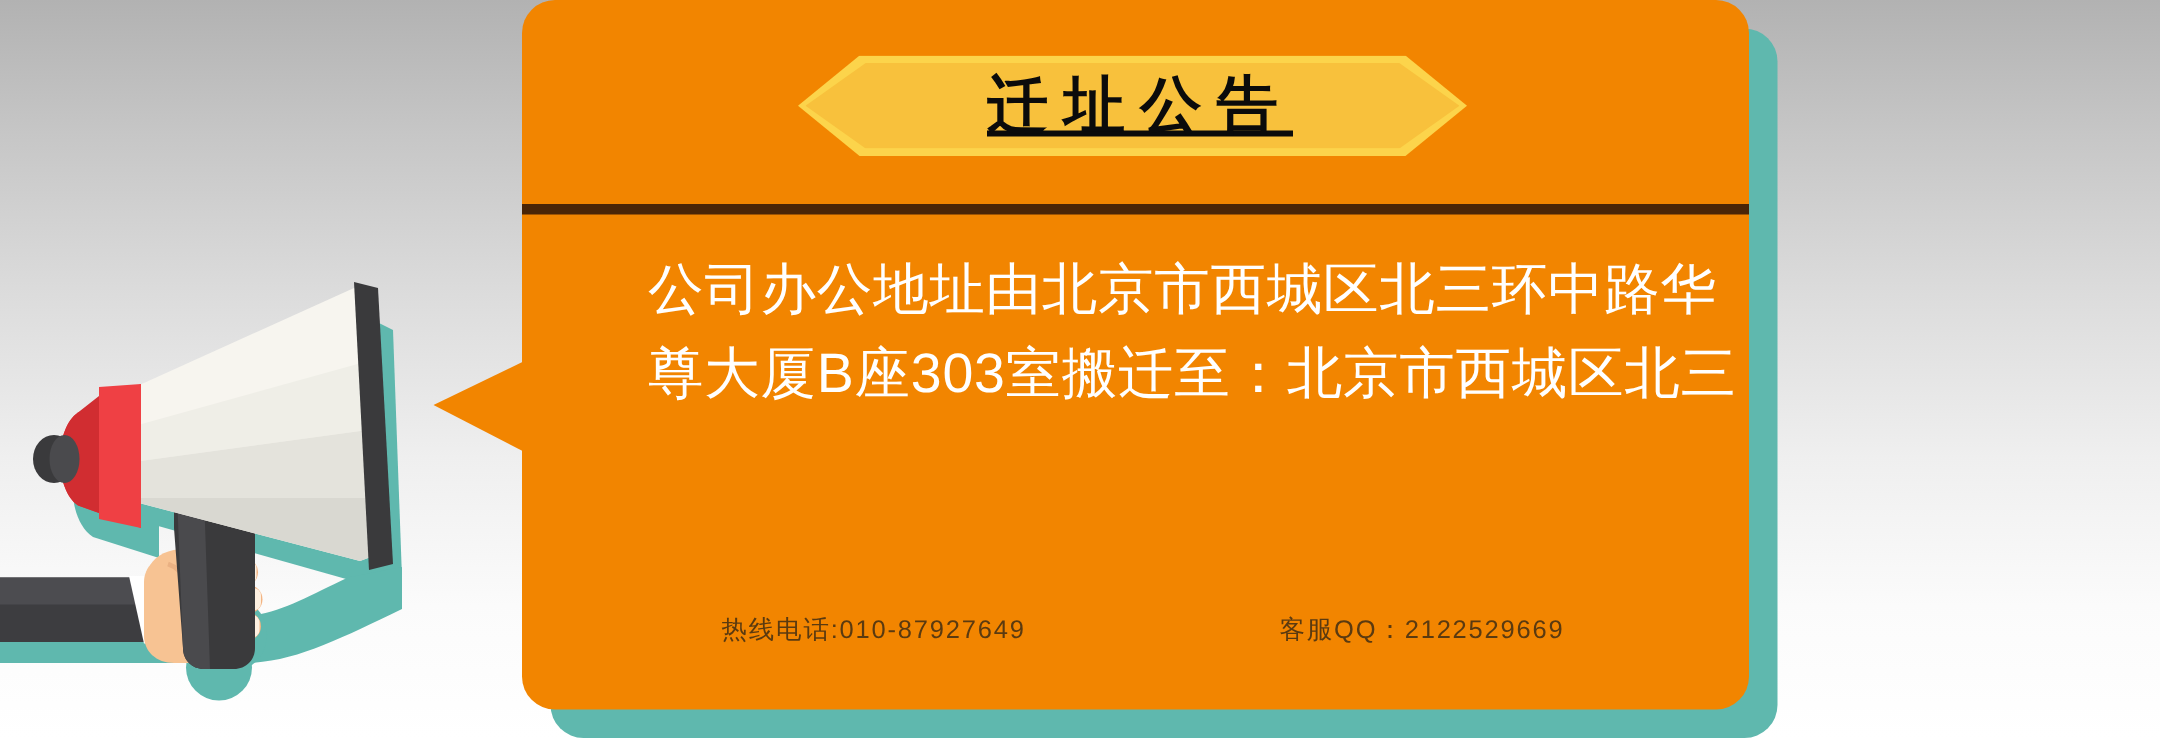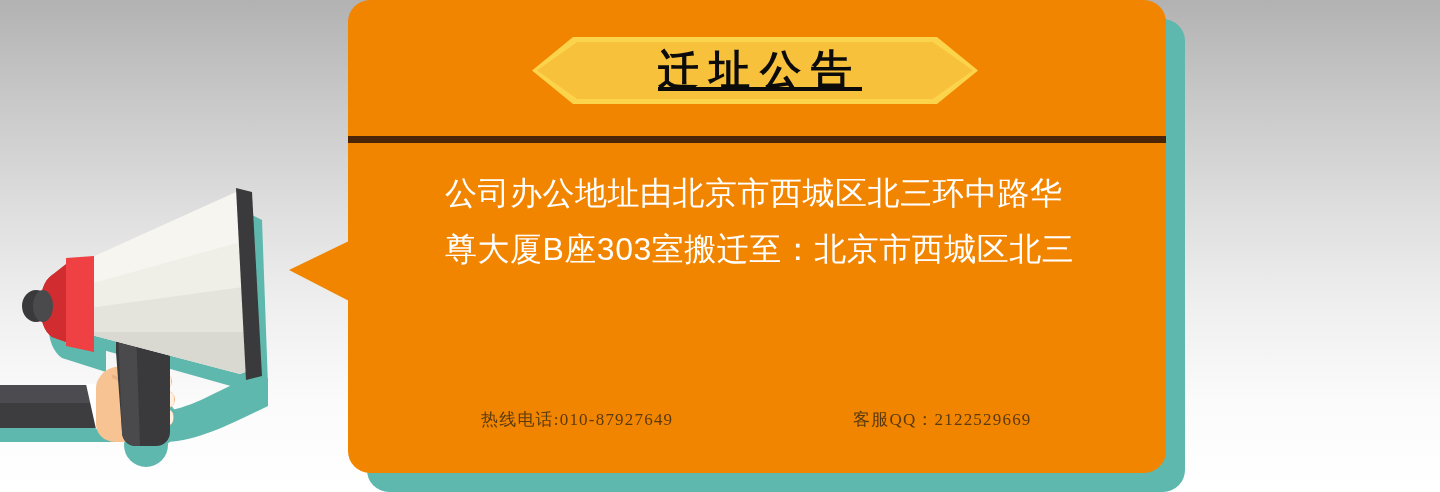--- a/index.html
+++ b/index.html
@@ -118,45 +118,45 @@
     left: 0px;
     top: 136px;
     width: 818px;
     height: 7px;
     background: #4a2507;
   }
 
   
   .body-copy {
     position: absolute;
-    left: 97px;
+    left: 84px;
     top: 165px;
     width: 660px;
     color: #ffffff;
-    font-size: 32px;
+    font-size: 37px;
     line-height: 56px;
     letter-spacing: 0.5px;
   }
   .body-line {
     white-space: nowrap;
   }
 
   
   .footer {
     position: absolute;
     left: 0;
     top: 408px;
     width: 818px;
     height: 30px;
   }
   .footer-item {
     position: absolute;
     top: 0;
     color: #5a3a10;
-    font-family: Liberation Serif, serif;
+    font-family: Liberation Sans, sans-serif;
     font-size: 17px;
     letter-spacing: 1.2px;
     white-space: nowrap;
   }
   .footer-hotline { left: 133px; }
   .footer-qq { left: 505px; }
 </style>
 </head>
 <body>
 

